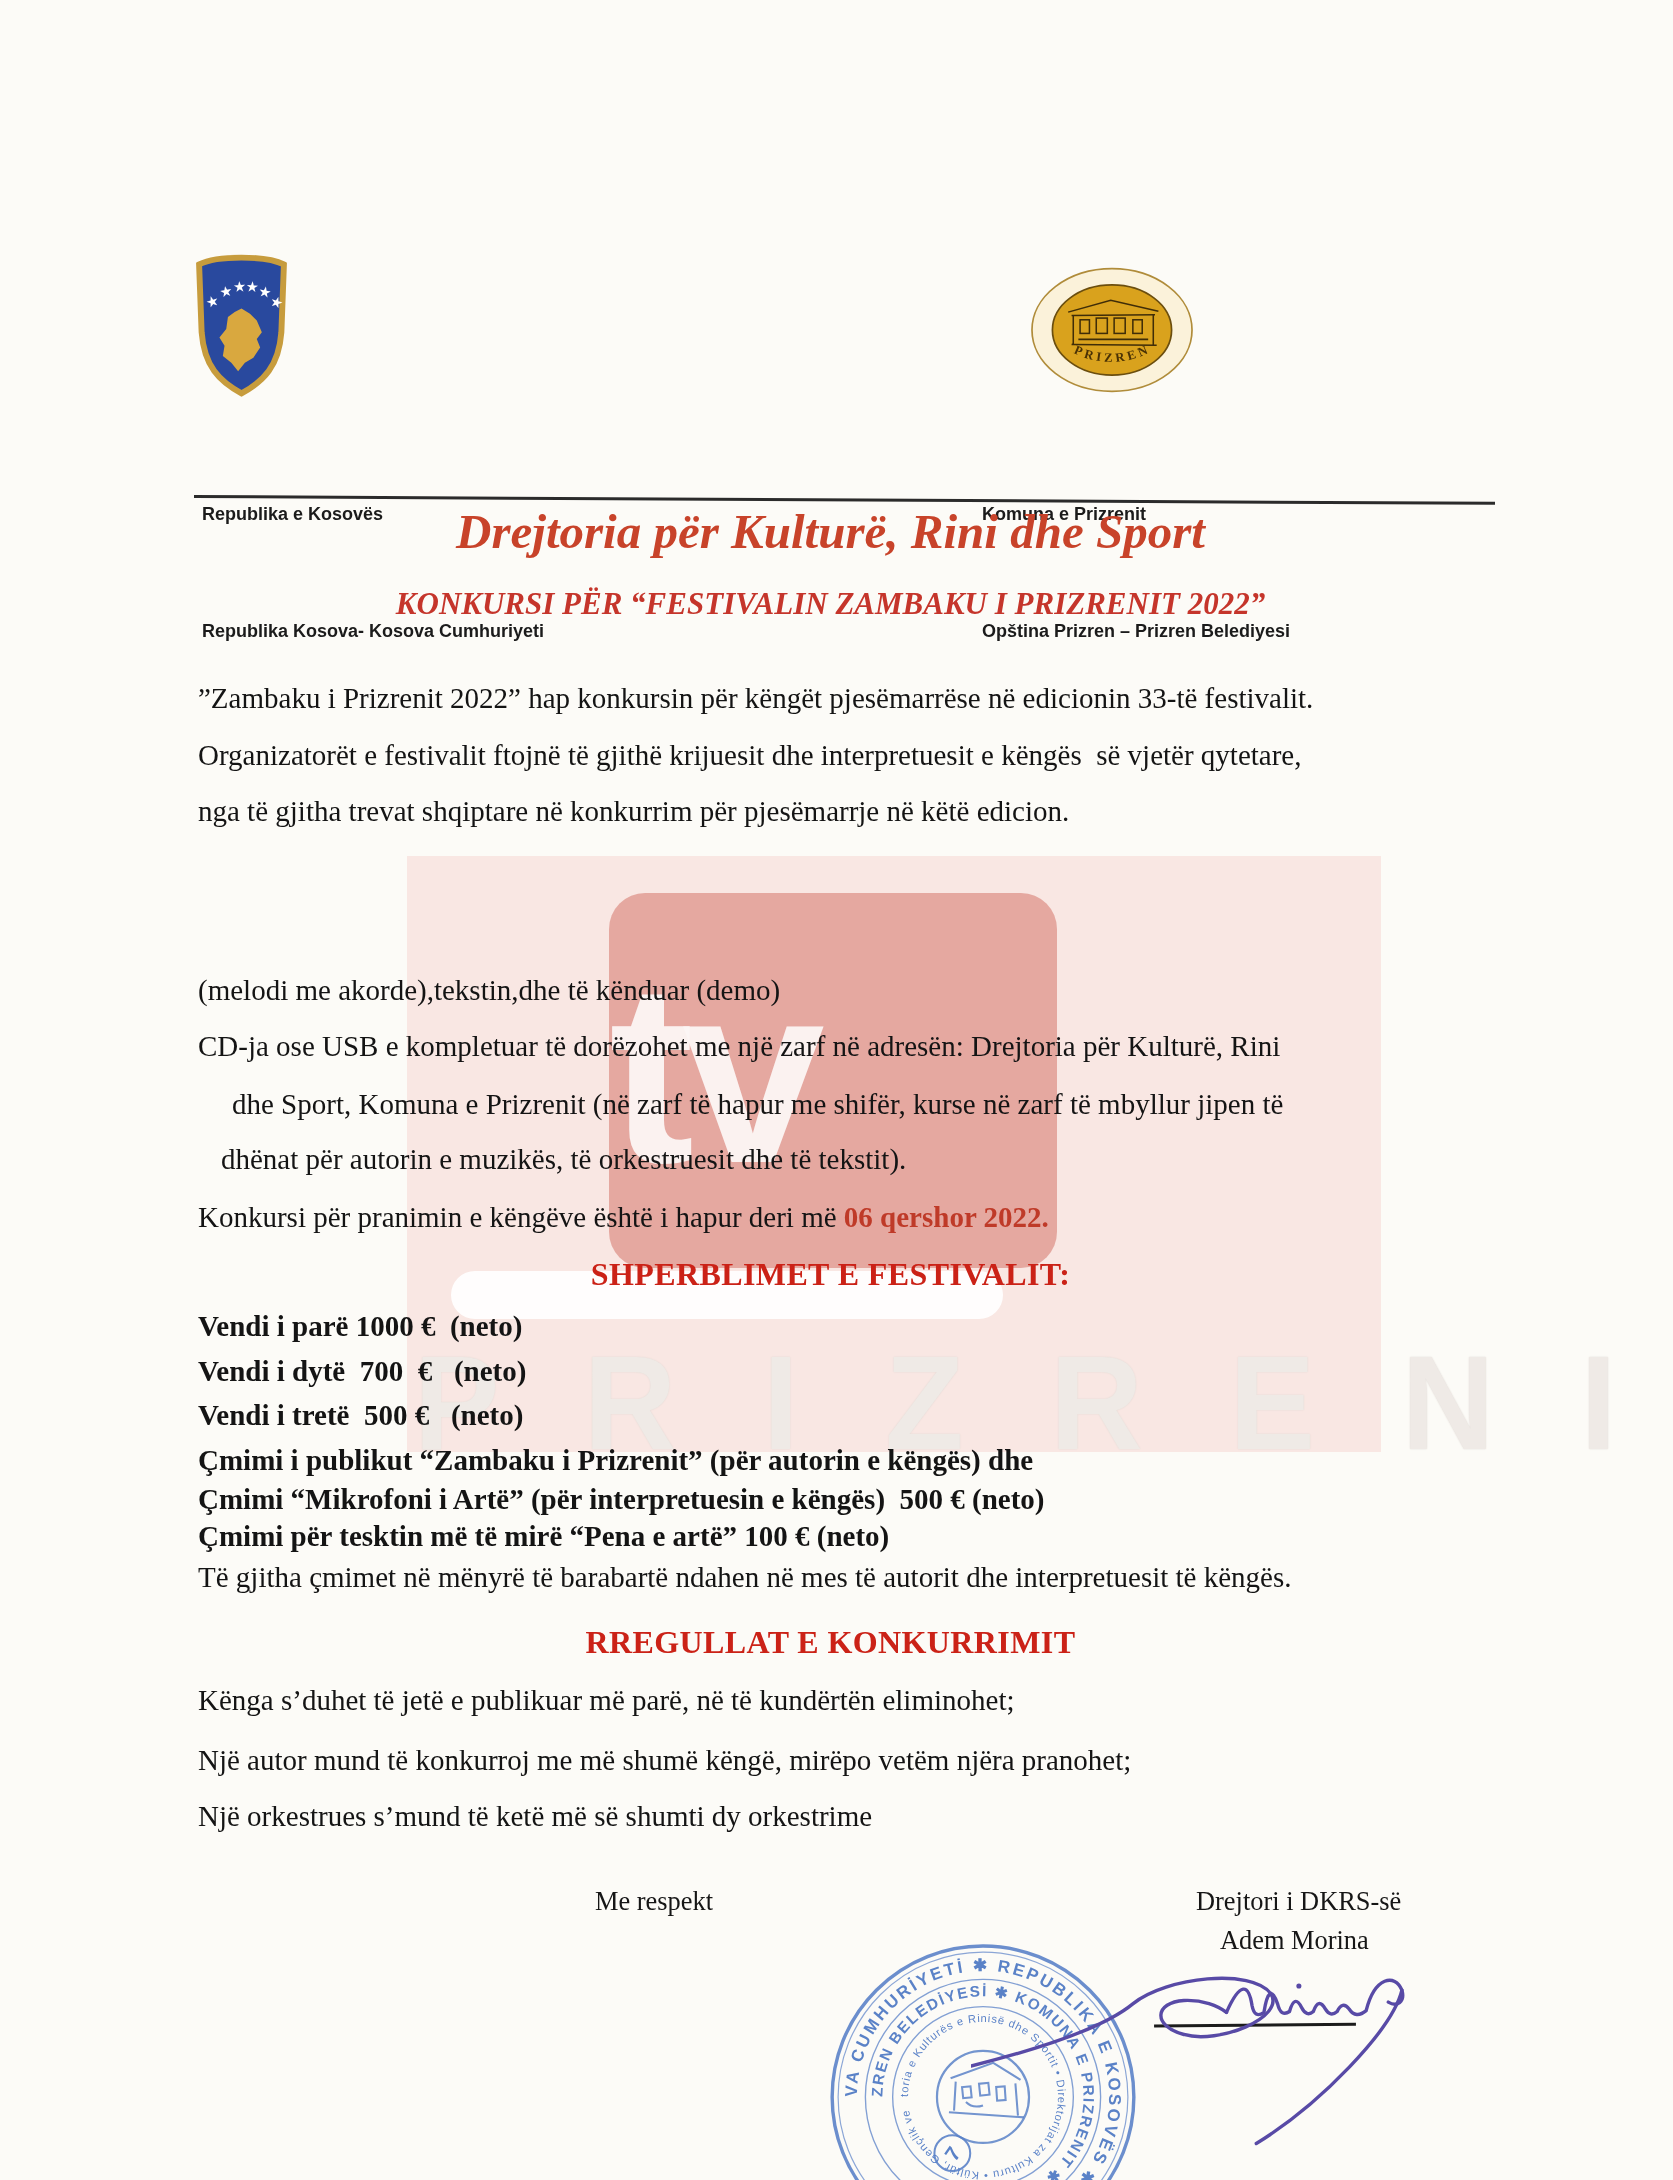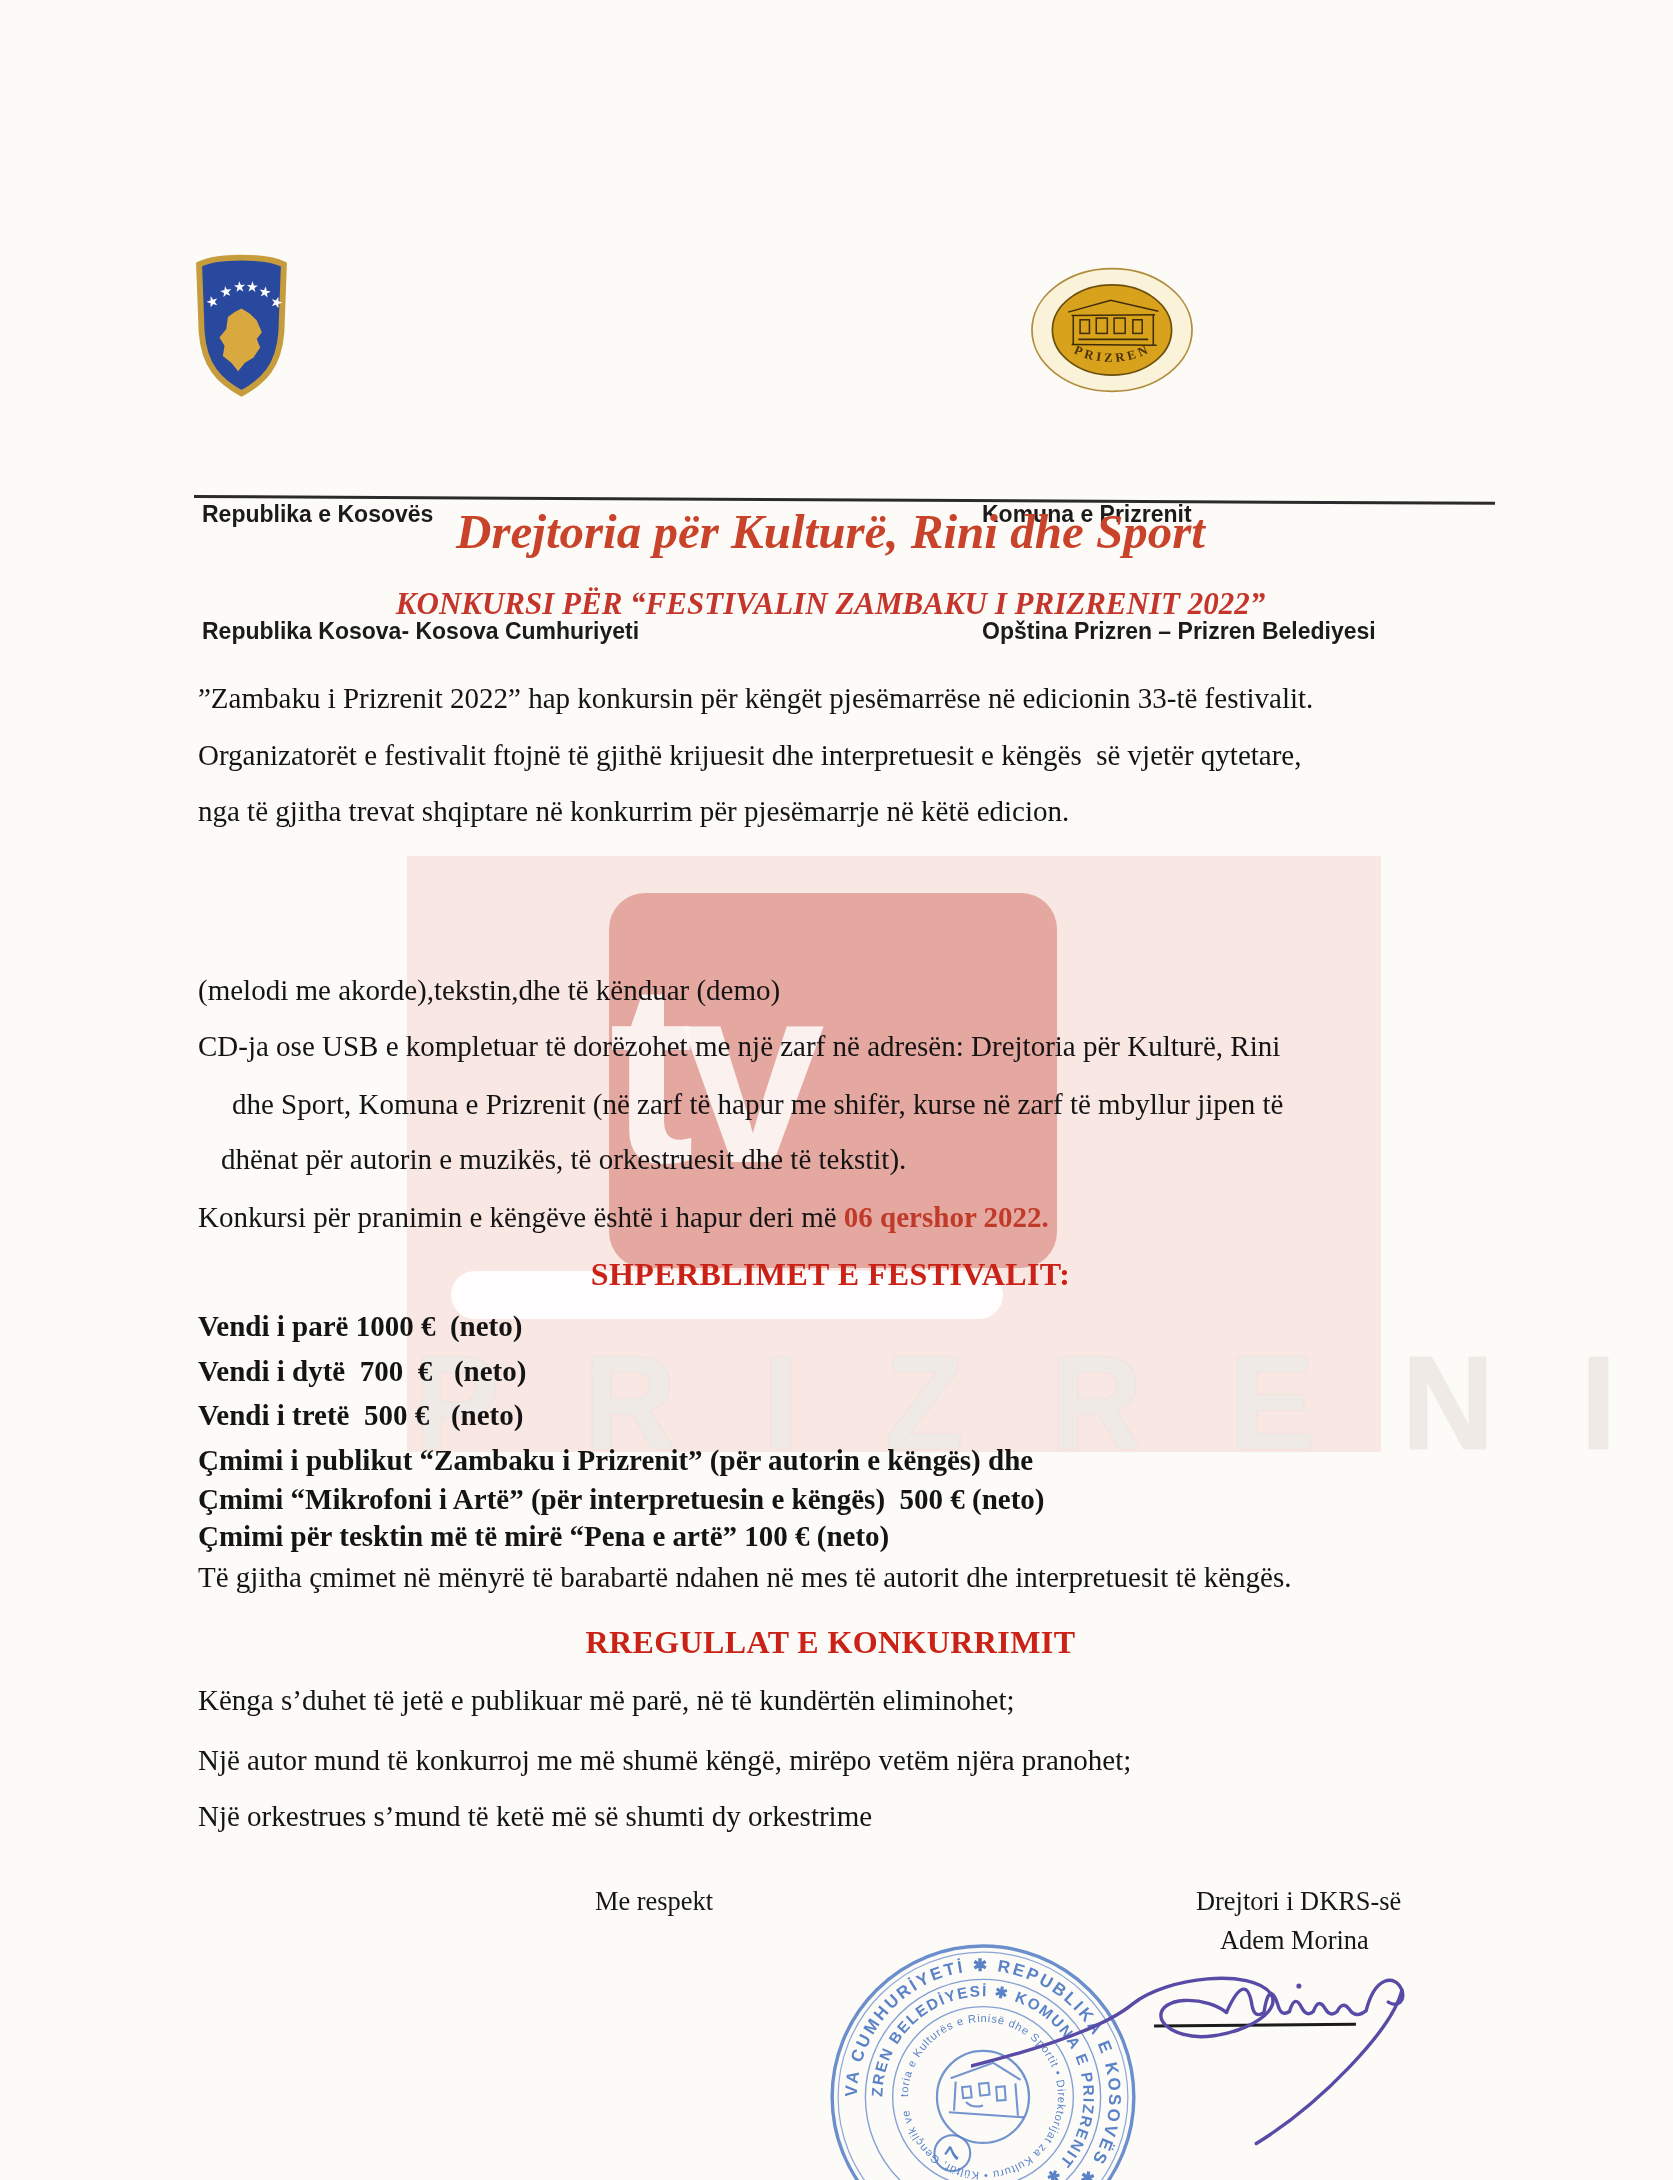--- a/index.html
+++ b/index.html
@@ -20,21 +20,21 @@
             transform:translateY(-8.5px);}
   .wm-bar{position:absolute; left:451px; top:1271px; width:552px; height:48px;
           background:rgba(255,255,255,.92); border-radius:24px; z-index:3;}
   .wm-brand{position:absolute; left:414px; top:1329px; width:1056px; z-index:4;
           font-family:"Liberation Sans", sans-serif; font-weight:bold;
           font-size:128px; letter-spacing:25.6px; color:#efeae6;
           text-shadow:0 0 1.7px #ddd6d1; transform:scaleY(1.05); white-space:pre;}
   
   .abs{position:absolute; z-index:10; white-space:pre;}
   .orgblock{font-family:"Liberation Sans", sans-serif; font-weight:bold;
-            font-size:23px; line-height:39px; color:#1b1b1b;}
+            font-size:18px; line-height:39px; color:#1b1b1b;}
   .rule{position:absolute; z-index:10; left:194px; top:495px; width:1301px; height:3.4px;
         background:#2b2b2b; transform:rotate(.3deg); transform-origin:left center;}
   .doc-title{left:0; top:503px; width:1661px; text-align:center;
         font-size:49px; font-weight:bold; font-style:italic; color:#c8432a;}
   .doc-subtitle{left:0; top:586px; width:1661px; text-align:center;
         font-size:31px; font-weight:bold; font-style:italic; color:#c5352b;}
   .bline{left:198px; font-size:29px; color:#141414;}
   .bbold{font-weight:bold;}
   .rhead{left:0; width:1661px; text-align:center; font-size:32px;
          font-weight:bold; color:#cb2217; letter-spacing:0.4px;}

